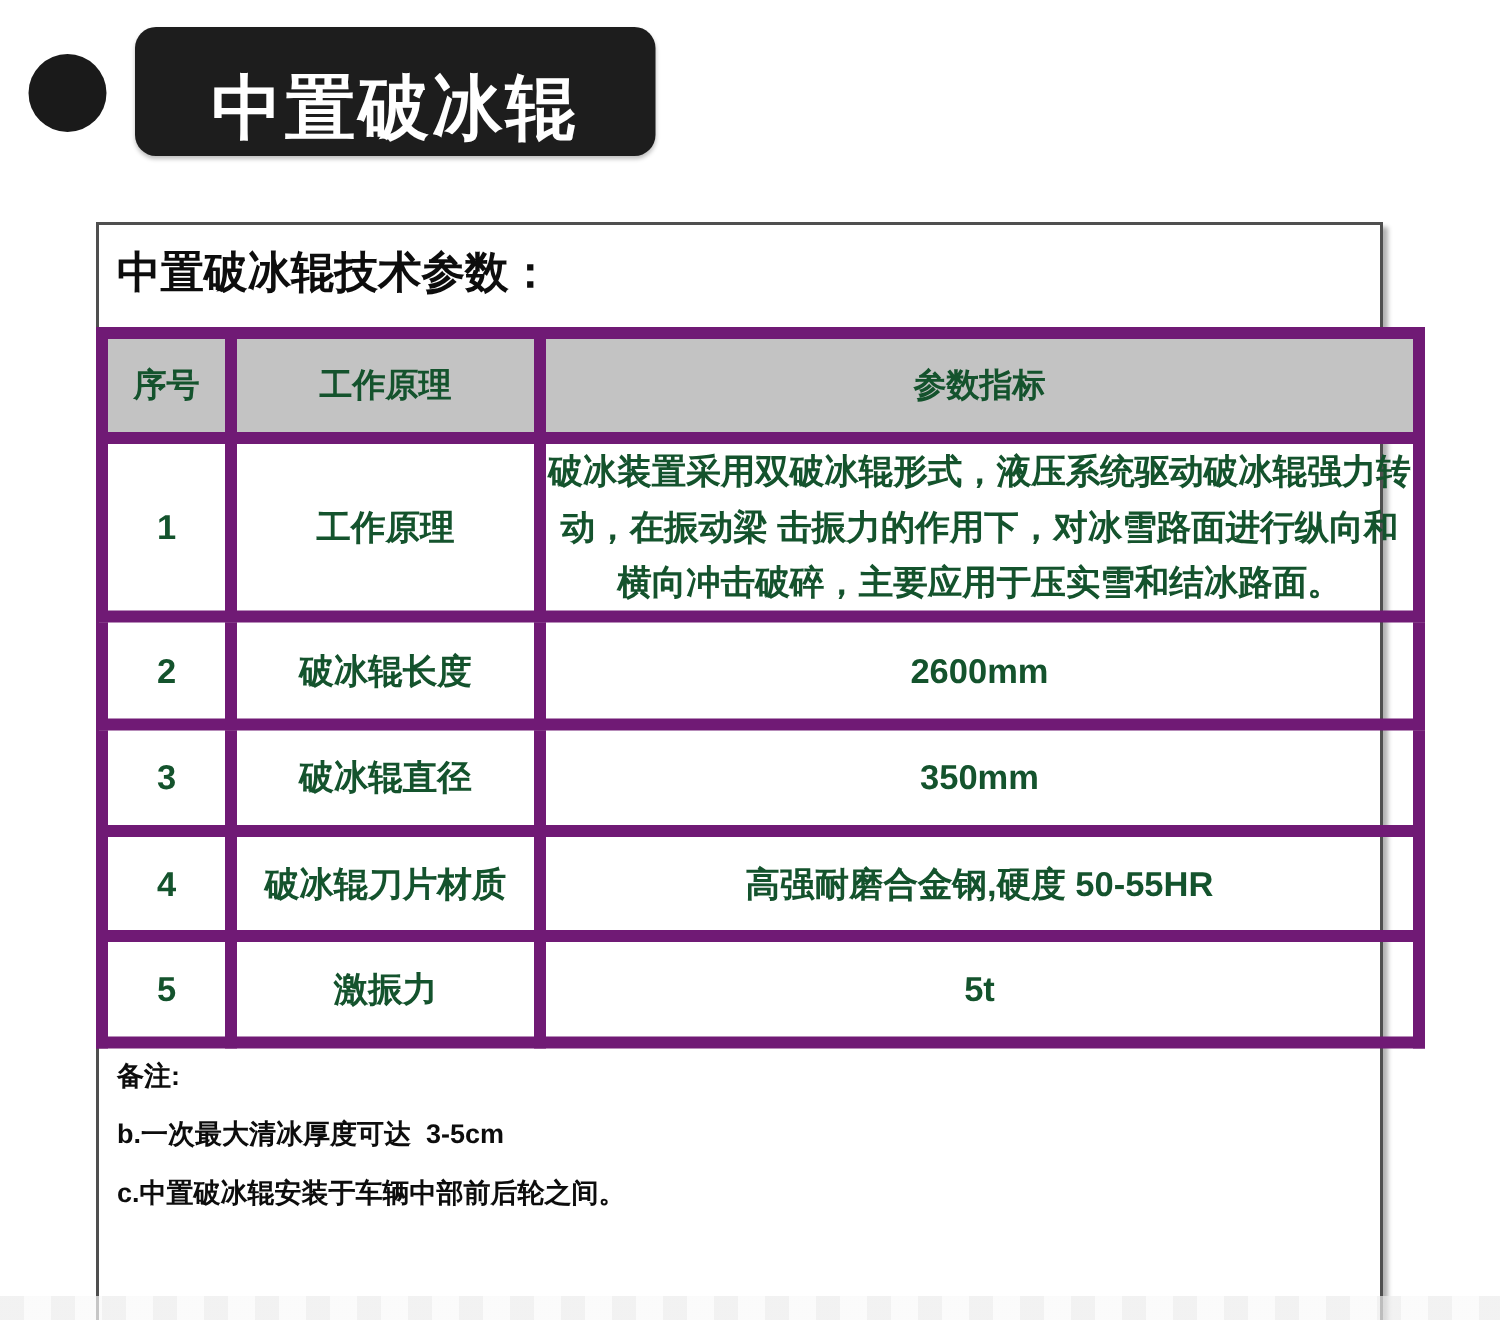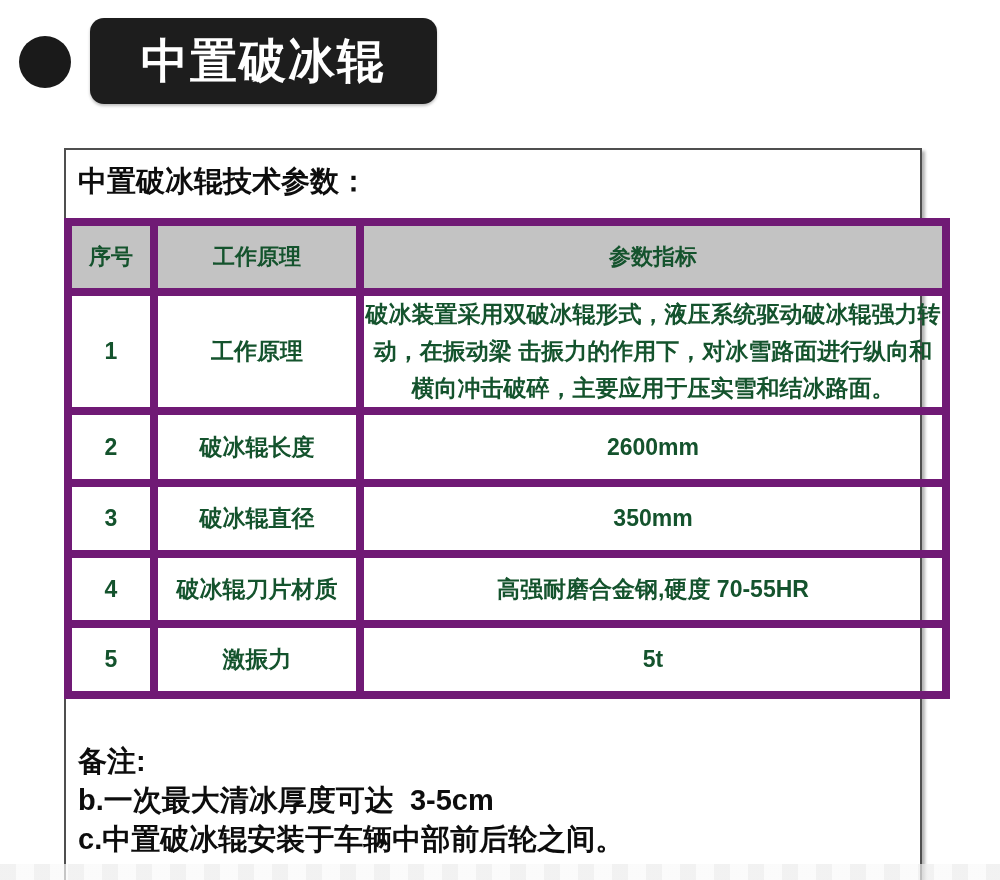--- a/index.html
+++ b/index.html
@@ -2,21 +2,21 @@
 <html><head>
 <meta charset="utf-8">
 <style>
   html,body{margin:0;padding:0;background:#ffffff;width:1000px;height:880px;overflow:hidden;
     font-family:"Liberation Sans","DejaVu Sans",sans-serif;color:#111;}
   .stage{position:relative;width:1000px;height:880px;background:#fff;}
 
   
   .dot{position:absolute;left:19px;top:36px;width:52px;height:52px;border-radius:50%;background:#1a1a1a;}
   .badge{position:absolute;left:90px;top:18px;width:347px;height:86px;background:#1d1d1d;border-radius:14px;
-    display:flex;align-items:center;justify-content:center;box-shadow:0 2px 3px rgba(0,0,0,.25);}
+    display:flex;align-items:flex-end;justify-content:center;box-shadow:0 2px 3px rgba(0,0,0,.25);}
   .badge span{color:#fff;font-size:47px;font-weight:700;letter-spacing:2px;}
 
   
   .panel{position:absolute;left:64px;top:148px;width:858px;height:794px;background:#fff;
     border:2px solid #4f4f4f;box-sizing:border-box;box-shadow:3px 3px 3px rgba(0,0,0,.3);}
   .panel-title{position:absolute;left:12px;top:12px;font-size:29px;font-weight:700;color:#0d0d0d;}
 
   table.spec{position:absolute;left:-2px;top:68px;width:858px;border-collapse:collapse;table-layout:fixed;}
   table.spec td,table.spec th{border:8px solid #701a75;font-weight:700;color:#14532d;padding:0;}
   table.spec th{background:#c3c3c3;font-size:22px;font-weight:700;text-align:center;}
@@ -26,21 +26,21 @@
   tr.hdr{height:70px;}
   tr.r0{height:115px;}
   tr.r1{height:72px;}
   tr.r2{height:71px;}
   tr.r3{height:70px;}
   tr.r4{height:71px;}
   td.no,td.item{text-align:center;font-size:23px;}
   td.value{font-size:23px;text-align:center;padding:6px 10px;line-height:37px;}
 
   
-  .notes{position:absolute;left:12px;top:548px;width:830px;font-size:29px;font-weight:700;line-height:39px;color:#0d0d0d;margin-top:44px;}
+  .notes{position:absolute;left:12px;top:548px;width:830px;font-size:18px;font-weight:700;line-height:39px;color:#0d0d0d;}
   .notes div{white-space:pre-wrap;}
 
   
   .bottom-strip{position:absolute;left:0;top:864px;width:1000px;height:16px;
     background:repeating-linear-gradient(90deg,#ececec 0 16px,#f9f9f9 16px 34px);opacity:.7;}
 </style>
 </head>
 <body>
 
 <div class="stage">
@@ -73,21 +73,21 @@
         <td class="value">2600mm</td>
       </tr>
       <tr class="r2">
         <td class="no">3</td>
         <td class="item">破冰辊直径</td>
         <td class="value">350mm</td>
       </tr>
       <tr class="r3">
         <td class="no">4</td>
         <td class="item">破冰辊刀片材质</td>
-        <td class="value">高强耐磨合金钢,硬度 70-55HR</td>
+        <td class="value">高强耐磨合金钢,硬度 50-55HR</td>
       </tr>
       <tr class="r4">
         <td class="no">5</td>
         <td class="item">激振力</td>
         <td class="value">5t</td>
       </tr>
     </tbody>
       </table>
 
     <div class="notes">

